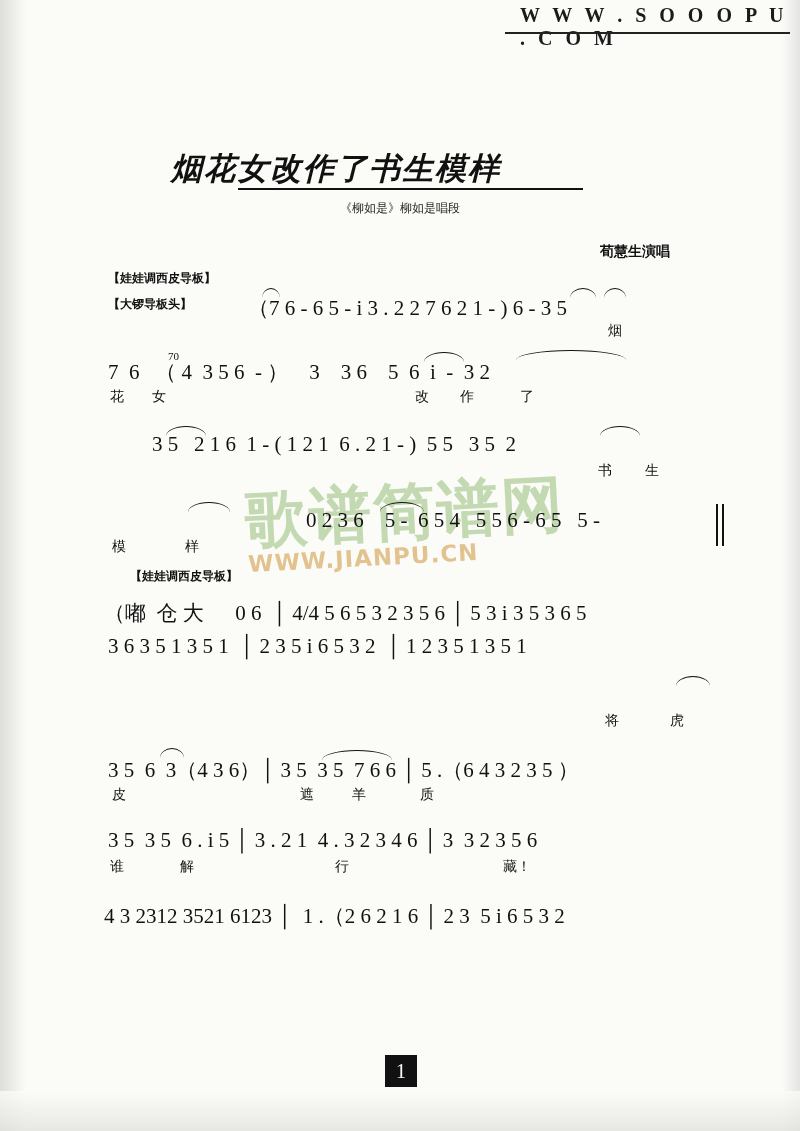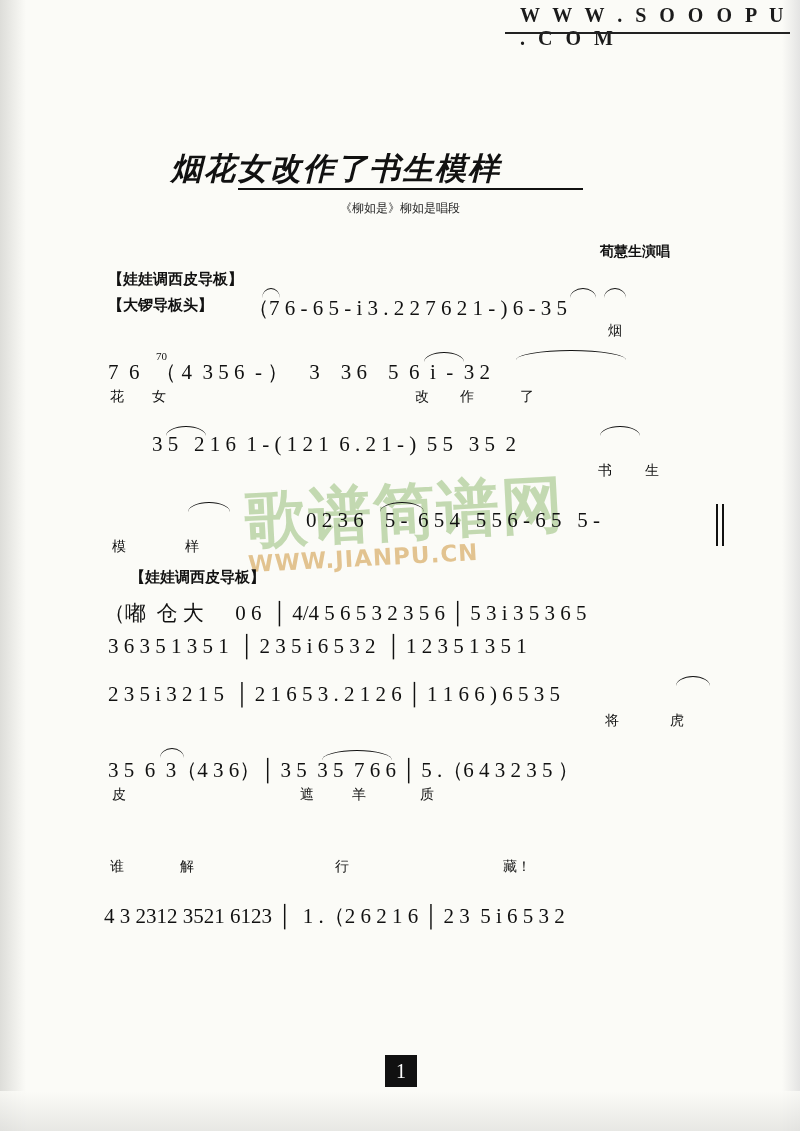--- a/index.html
+++ b/index.html
@@ -129,21 +129,21 @@
     font-family: "DejaVu Sans", sans-serif;
     letter-spacing: 1px;
     transform: rotate(-3deg);
     pointer-events: none;
     user-select: none;
   }
 
   
   .tag {
     position: absolute;
-    font-size: 15px;
+    font-size: 12px;
     font-weight: bold;
     color: #111;
     font-family: "DejaVu Sans", sans-serif;
     white-space: nowrap;
   }
 
   
   .row {
     position: absolute;
     left: 0;
@@ -231,21 +231,21 @@
     <div class="slur" style="left:604px; top:-6px; width:22px;"></div>
   </div>
 
   <div class="row" style="top:358px;">
     <div class="notes" style="left:108px;">7  6   （ 4  3 5 6  - ）    3    3 6    5  6  i  -  3 2</div>
     <div class="lyr-item" style="left:110px; top:30px;">花</div>
     <div class="lyr-item" style="left:152px; top:30px;">女</div>
     <div class="lyr-item" style="left:415px; top:30px;">改</div>
     <div class="lyr-item" style="left:460px; top:30px;">作</div>
     <div class="lyr-item" style="left:520px; top:30px;">了</div>
-    <div class="small-sup" style="left:156px; top:-8px;">70</div>
+    <div class="small-sup" style="left:168px; top:-8px;">70</div>
     <div class="slur" style="left:424px; top:-6px; width:40px;"></div>
     <div class="slur" style="left:516px; top:-8px; width:110px;"></div>
   </div>
 
   <div class="row" style="top:432px;">
     <div class="notes" style="left:108px;margin-left:44px;">3 5   2 1 6  1 - ( 1 2 1  6 . 2 1 - )  5 5   3 5  2</div>
     <div class="lyr-item" style="left:598px; top:30px;">书</div>
     <div class="lyr-item" style="left:645px; top:30px;">生</div>
     <div class="slur" style="left:166px; top:-6px; width:40px;"></div>
     <div class="slur" style="left:600px; top:-6px; width:40px;"></div>
@@ -263,37 +263,37 @@
 
   <div class="row" style="top:559px;margin-top:40px;">
     <div class="notes" style="left:104px;">（嘟  仓 大      0 6  │ 4/4 5 6 5 3 2 3 5 6 │ 5 3 i 3 5 3 6 5</div>
   </div>
 
   <div class="row" style="top:634px;">
     <div class="notes" style="left:108px;">3 6 3 5 1 3 5 1  │ 2 3 5 i 6 5 3 2  │ 1 2 3 5 1 3 5 1</div>
   </div>
 
   <div class="row" style="top:682px;">
-    <div class="notes" style="left:108px;">2 3 5 i 3 2 1 5  │ 2 1 6 5 3 . 2 1 2 6 │ 1 1 6 6 ) 6 5 3 5</div>
     <div class="lyr-item" style="left:605px; top:30px;">将</div>
     <div class="lyr-item" style="left:670px; top:30px;">虎</div>
     <div class="slur" style="left:676px; top:-6px; width:34px;"></div>
   </div>
 
   <div class="row" style="top:756px;">
     <div class="notes" style="left:108px;">3 5  6  3（4 3 6）│ 3 5  3 5  7 6 6 │ 5 .（6 4 3 2 3 5 ）</div>
     <div class="lyr-item" style="left:112px; top:30px;">皮</div>
     <div class="lyr-item" style="left:300px; top:30px;">遮</div>
     <div class="lyr-item" style="left:352px; top:30px;">羊</div>
     <div class="lyr-item" style="left:420px; top:30px;">质</div>
     <div class="slur" style="left:160px; top:-8px; width:24px;"></div>
     <div class="slur" style="left:322px; top:-6px; width:70px;"></div>
   </div>
 
   <div class="row" style="top:828px;">
+    <div class="notes" style="left:108px;">3 5  3 5  6 . i 5 │ 3 . 2 1  4 . 3 2 3 4 6 │ 3  3 2 3 5 6</div>
     <div class="lyr-item" style="left:110px; top:30px;">谁</div>
     <div class="lyr-item" style="left:180px; top:30px;">解</div>
     <div class="lyr-item" style="left:335px; top:30px;">行</div>
     <div class="lyr-item" style="left:503px; top:30px;">藏！</div>
   </div>
 
   <div class="row" style="top:902px;">
     <div class="notes" style="left:104px;">4 3 2312 3521 6123 │  1 .（2 6 2 1 6 │ 2 3  5 i 6 5 3 2</div>
   </div>
 

